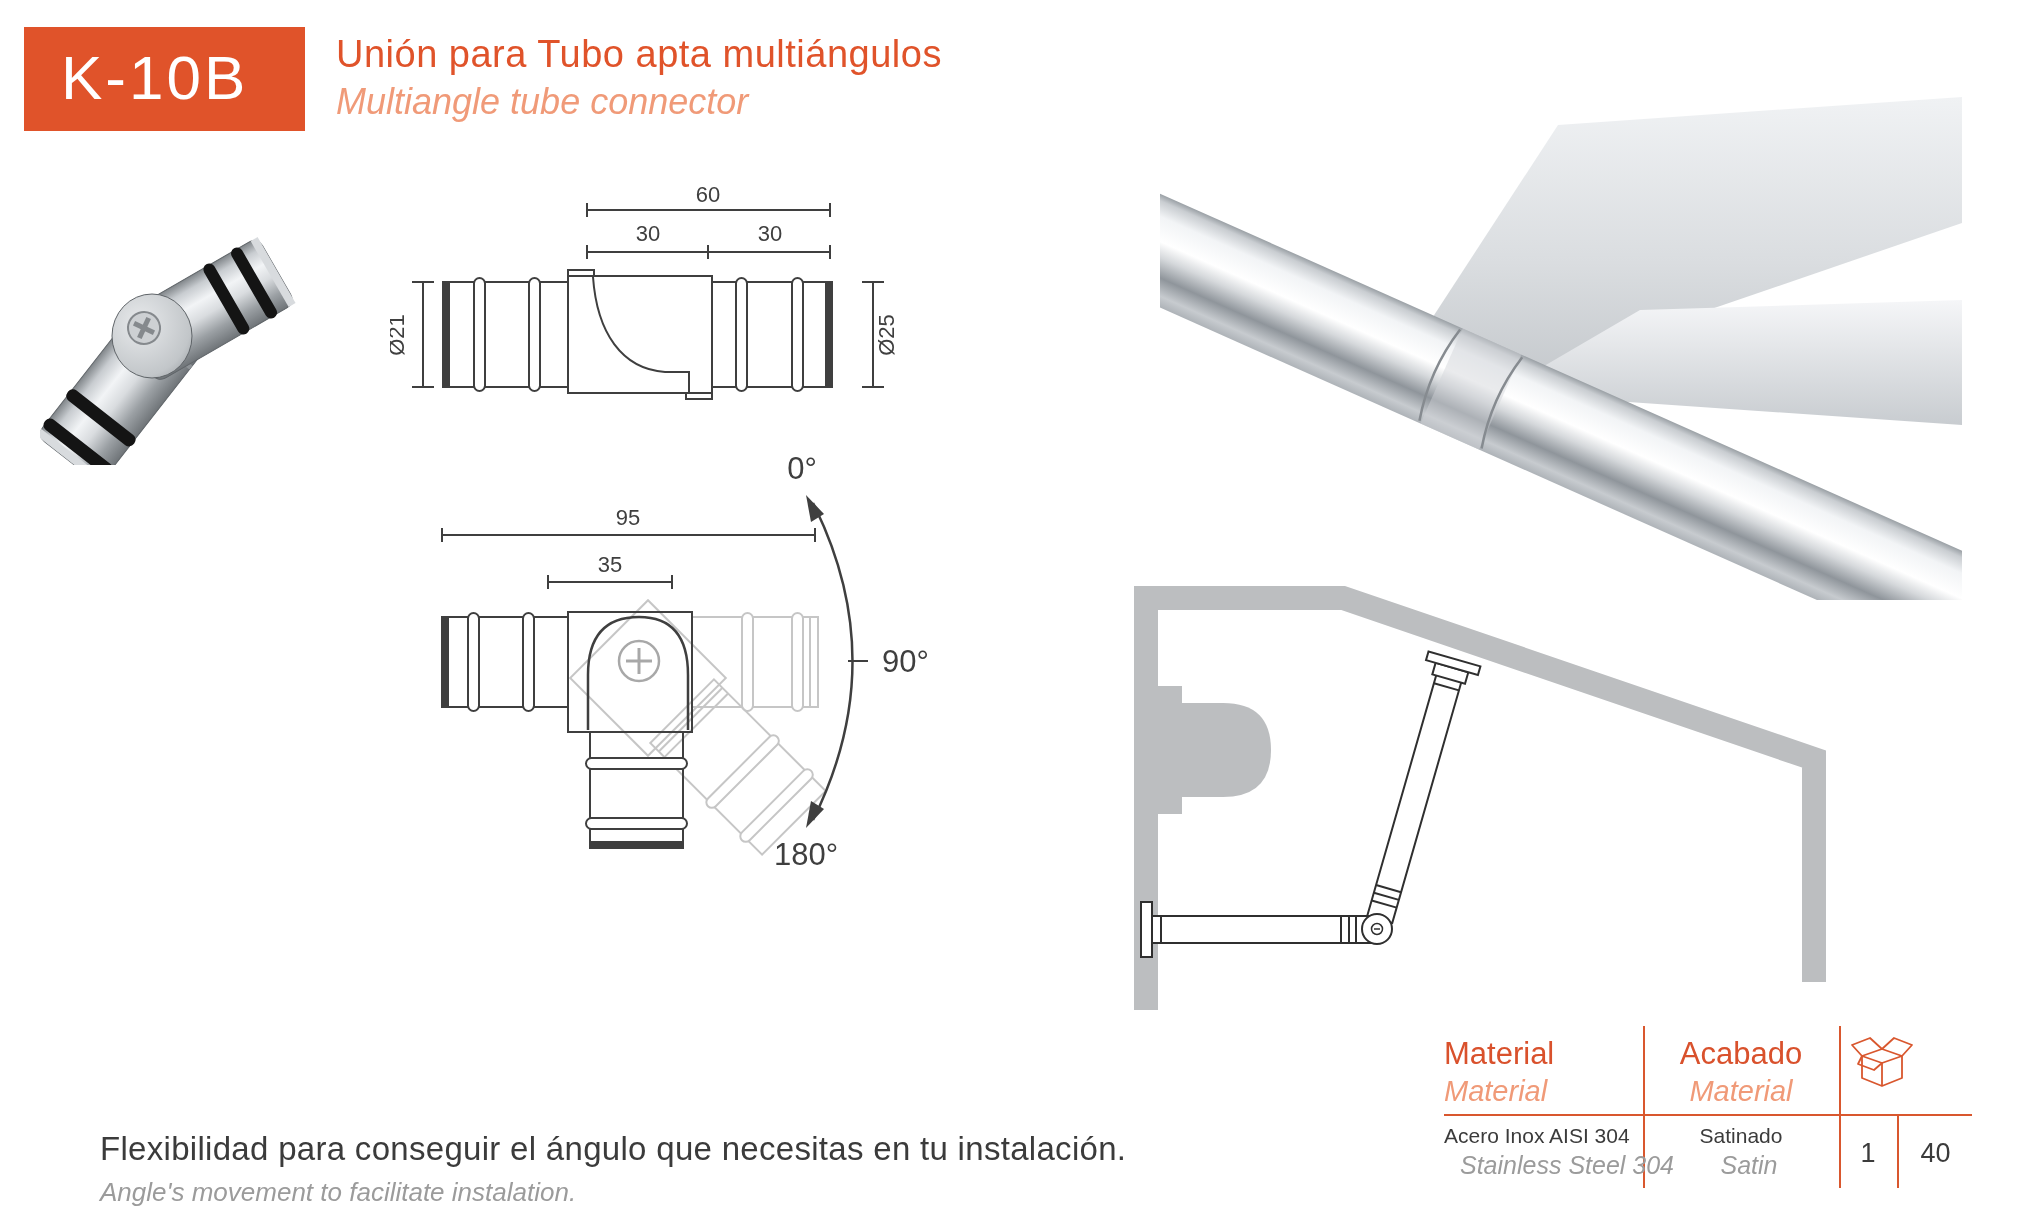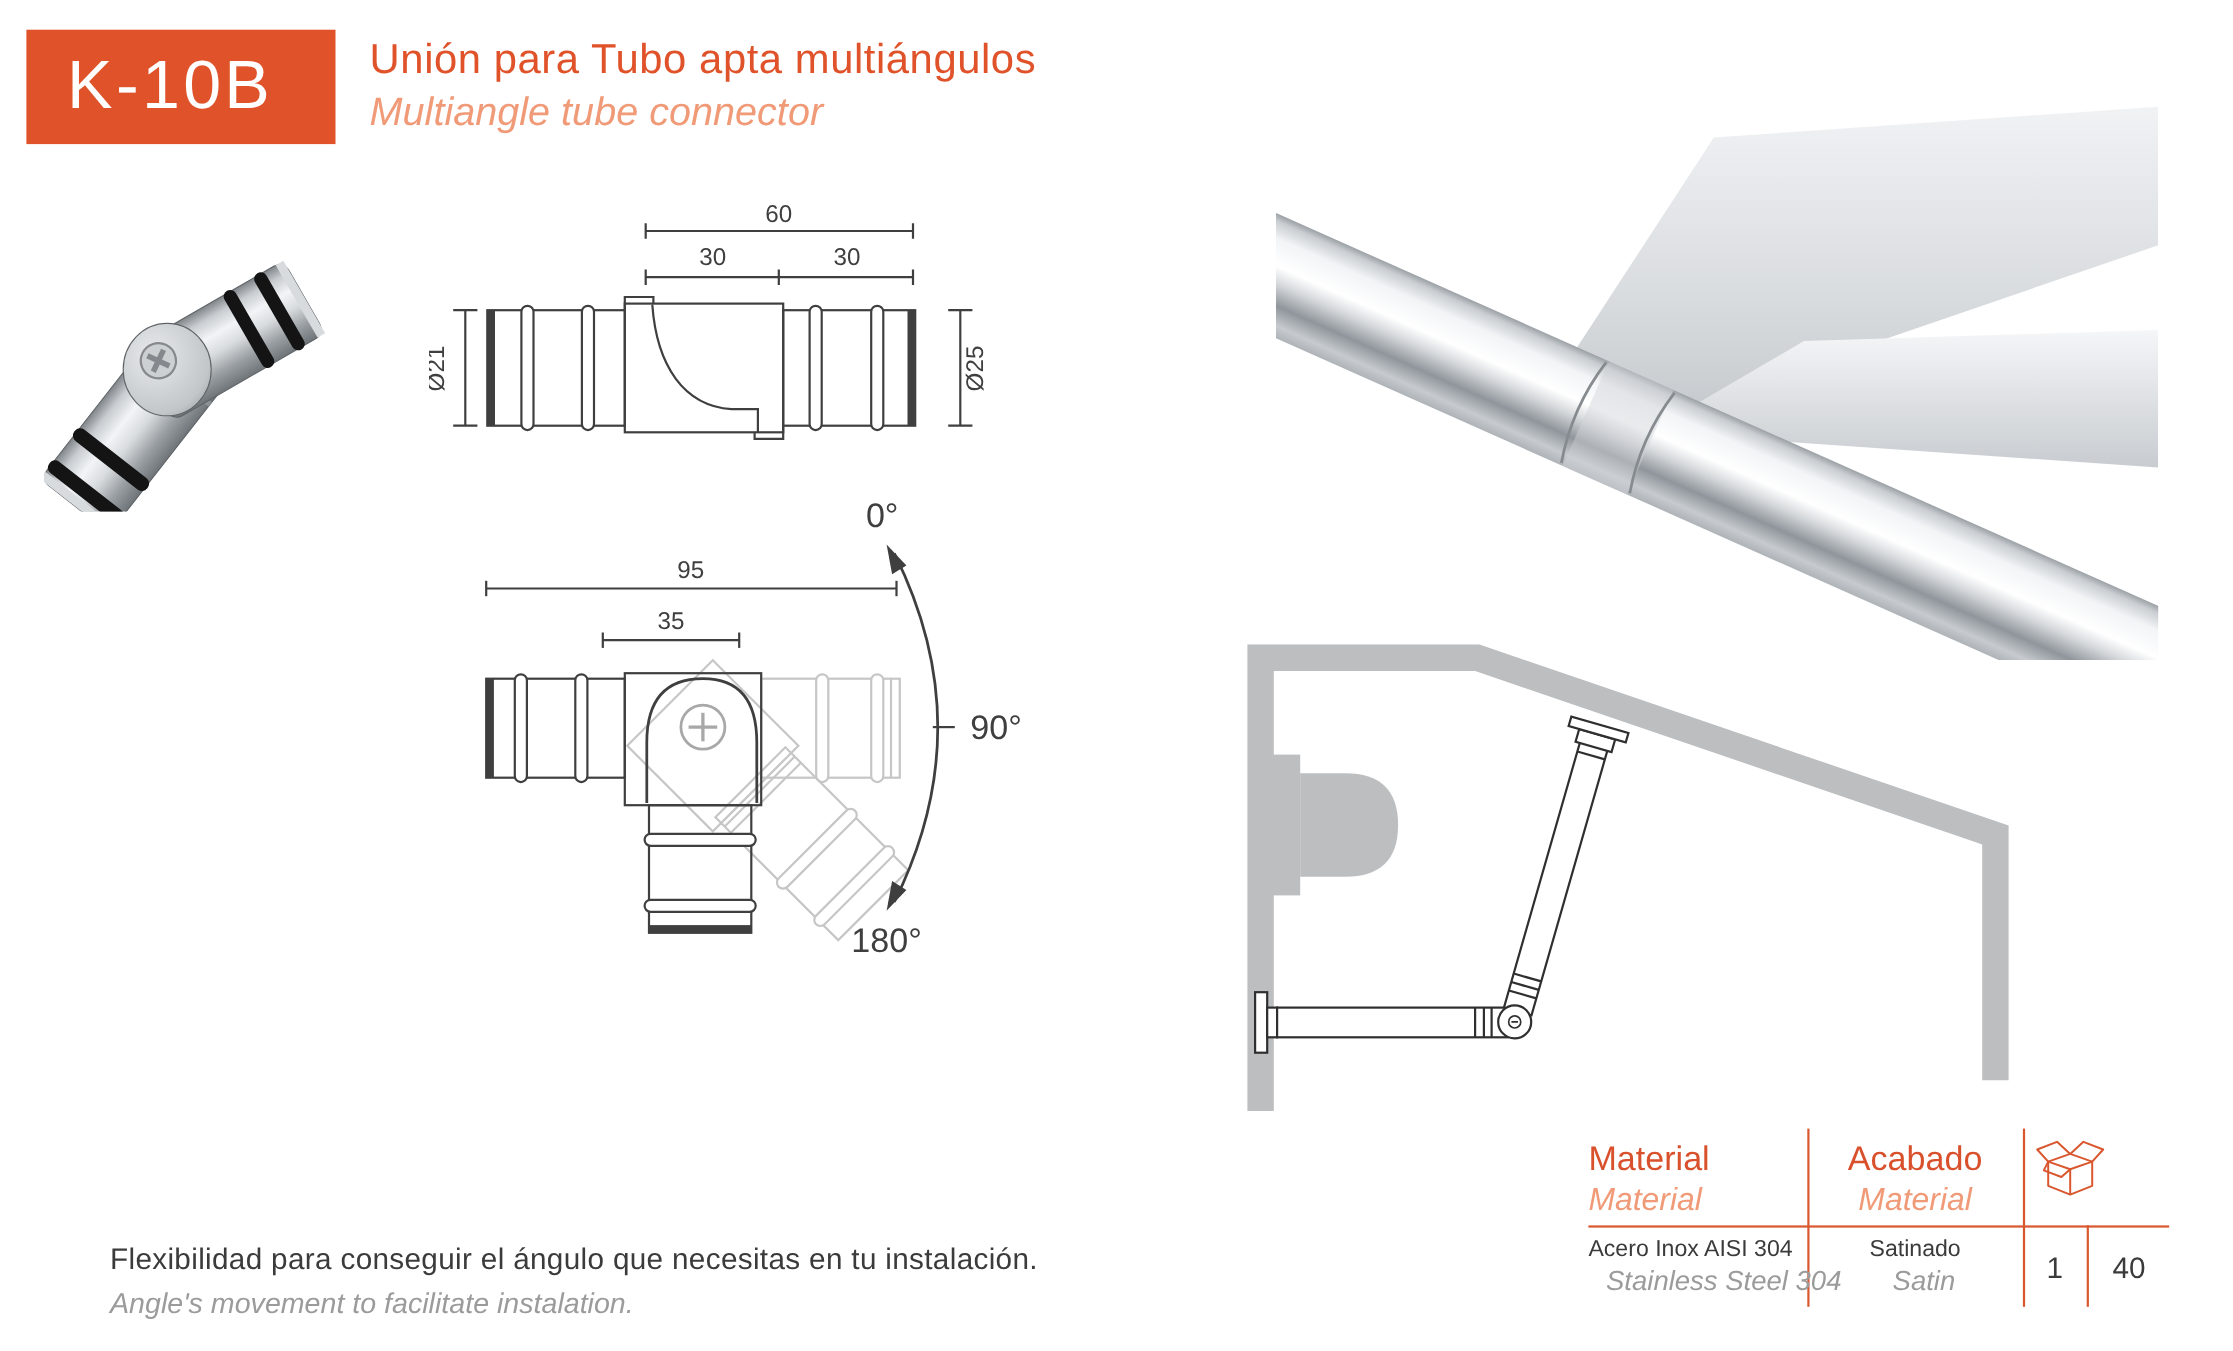--- a/index.html
+++ b/index.html
@@ -33,21 +33,21 @@
   .t-v .v1t{font-size:21px;color:#3b3b3b;}
   .t-v .v2t{font-size:25px;font-style:italic;color:#9b9b9b;margin-top:3px;margin-left:16px;}
   .c1{left:4px;}
   .c2{left:205px;width:192px;text-align:center;}
   .box-ic{position:absolute;left:408px;top:8px;}
   .numcell{position:absolute;top:116px;font-size:27px;color:#3b3b3b;text-align:center;}
   .n1{left:399px;width:58px;}
   .n2{left:459px;width:73px;}
   
   .footer{left:100px;top:1130px;}
-  .f1{font-size:27px;color:#3b3b3b;letter-spacing:.3px;}
+  .f1{font-size:33px;color:#3b3b3b;letter-spacing:.3px;}
   .f2{font-size:26px;font-style:italic;color:#9b9b9b;margin-top:9px;}
   svg text{font-family:"Liberation Sans", sans-serif;fill:#3f3f3f;}
 </style>
 </head>
 <body>
 
 <div class="page">
 
   <div class="abs code-box">
     <span>K-10B</span>

